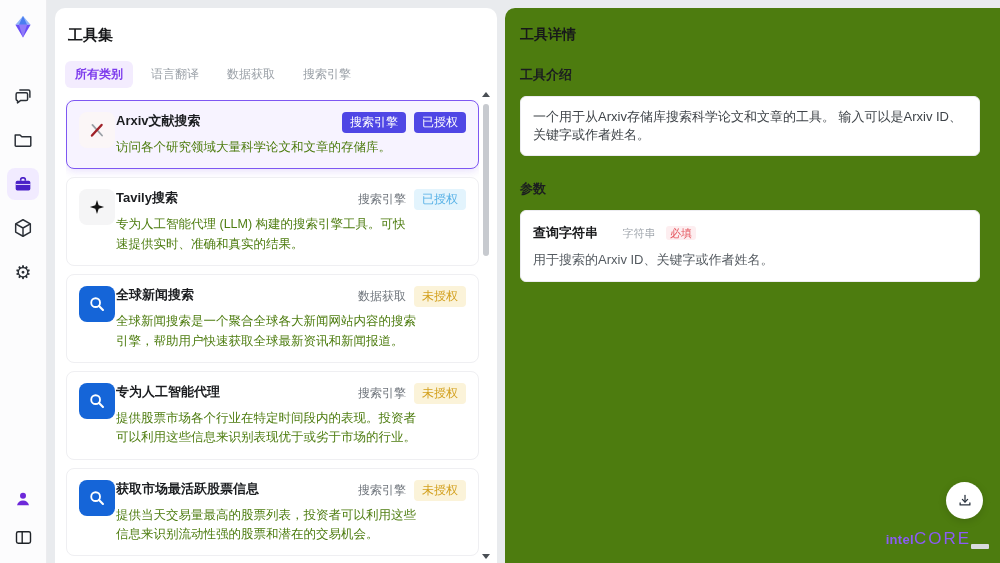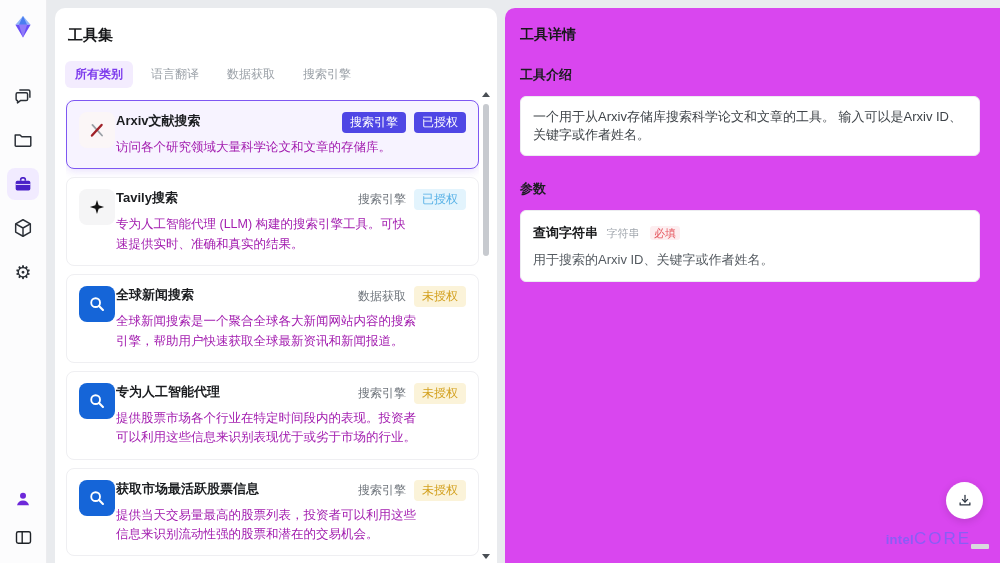--- a/index.html
+++ b/index.html
@@ -34,39 +34,39 @@
   .tool-icon.icon-search-blue { background:#1565d8; }
   .tool-body { flex:1; min-width:0; }
   .tool-head { display:flex; align-items:flex-start; }
   .tool-name { font-size:13px; font-weight:bold; color:#1b1d20; }
   .badges { margin-left:auto; display:flex; gap:8px; align-items:center; }
   .badge { font-size:12px; padding:2px 8px; border-radius:4px; white-space:nowrap; }
   .b-filled { background:#4f46e5; color:#ffffff; }
   .b-plain { color:#70767d; padding:2px 0; }
   .b-blue { background:#e3f4fd; color:#57b1e6; }
   .b-amber { background:#fbf3d9; color:#d3a01e; }
-  .tool-desc { font-size:12.5px; color:#a21caf; line-height:1.55; margin-top:5px; max-width:300px; }
+  .tool-desc { font-size:12.5px; color:#4d7c0f; line-height:1.55; margin-top:5px; max-width:300px; }
 
   
   .vscroll { position:absolute; right:5px; top:84px; bottom:4px; width:12px; }
   .scroll-arrow { width:0; height:0; margin:0 auto; cursor:pointer; }
   .scroll-arrow.up { border-left:4px solid transparent; border-right:4px solid transparent; border-bottom:5px solid #4a4f55; }
   .scroll-arrow.down { position:absolute; bottom:0; left:2px; border-left:4px solid transparent; border-right:4px solid transparent; border-top:5px solid #4a4f55; }
   .scroll-thumb { position:absolute; top:12px; left:3px; width:6px; height:152px; background:#c7cacf; border-radius:3px; cursor:pointer; }
 
   
-  .details-panel { position:absolute; left:505px; top:8px; right:0; bottom:0; background:#d946ef;
+  .details-panel { position:absolute; left:505px; top:8px; right:0; bottom:0; background:#4d7c0f;
                    border-radius:10px 0 0 0; padding:16px 20px 0 15px; }
   .details-title { font-size:14px; font-weight:bold; color:#17181a; margin:2px 0 22px; }
   .section-heading { font-size:13px; font-weight:bold; color:#1b1d20; margin-bottom:12px; }
   .intro-box { background:#fff; border:1px solid #ececf0; border-radius:6px; padding:11px 12px;
                font-size:13px; color:#3f4449; margin-bottom:24px; }
   .param-box { background:#fff; border:1px solid #ececf0; border-radius:6px; padding:12px; }
   .param-name { font-size:13px; font-weight:bold; color:#17181a; }
-  .param-type { font-size:11px; color:#a0a6ad; margin-left:4px; }
+  .param-type { font-size:11px; color:#a0a6ad; margin-left:20px; }
   .param-required { font-size:11px; color:#e5575f; background:#fdeef0; padding:1px 4px; border-radius:3px; margin-left:6px; }
   .param-desc { font-size:13px; color:#555b61; margin-top:9px; }
 
   
   .fab { position:absolute; right:17px; bottom:44px; width:37px; height:37px; border-radius:50%;
          background:#fff; box-shadow:0 2px 8px rgba(0,0,0,.14); display:flex; align-items:center;
          justify-content:center; cursor:pointer; }
   .intel-brand { position:absolute; right:11px; bottom:14px; color:#8b5cf6; display:flex;
                  flex-direction:row; align-items:flex-end; }
   .intel-line { display:flex; align-items:baseline; }

